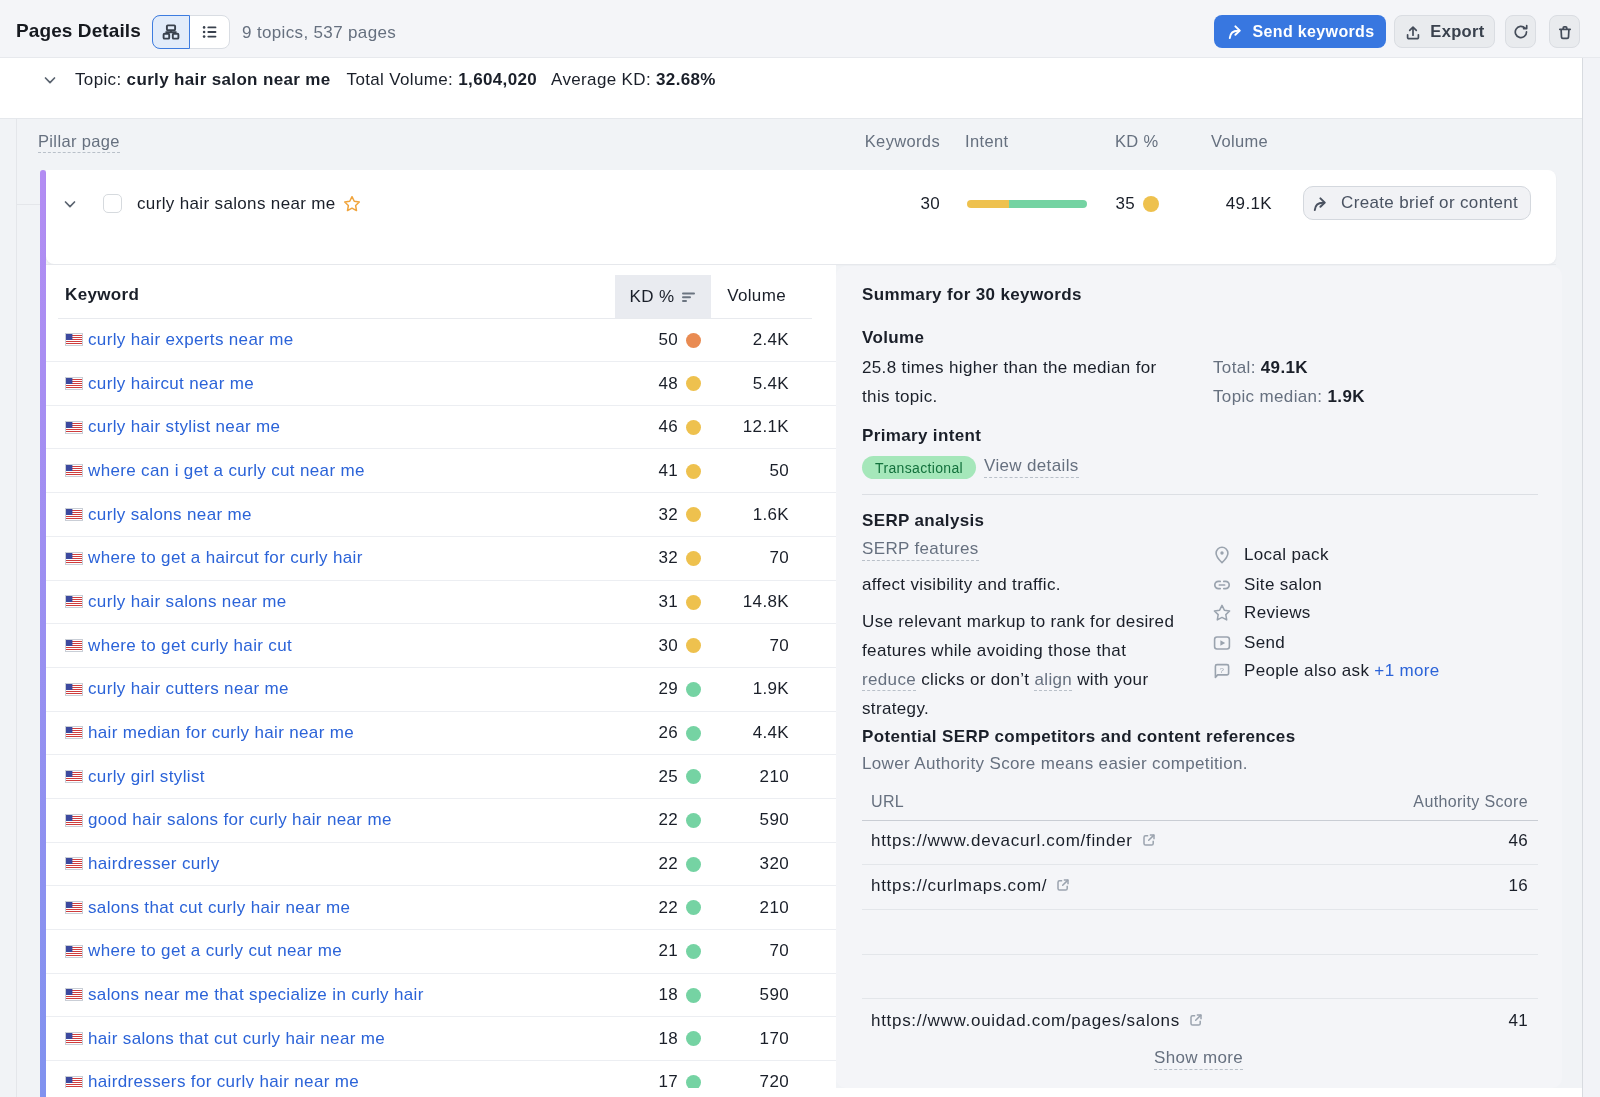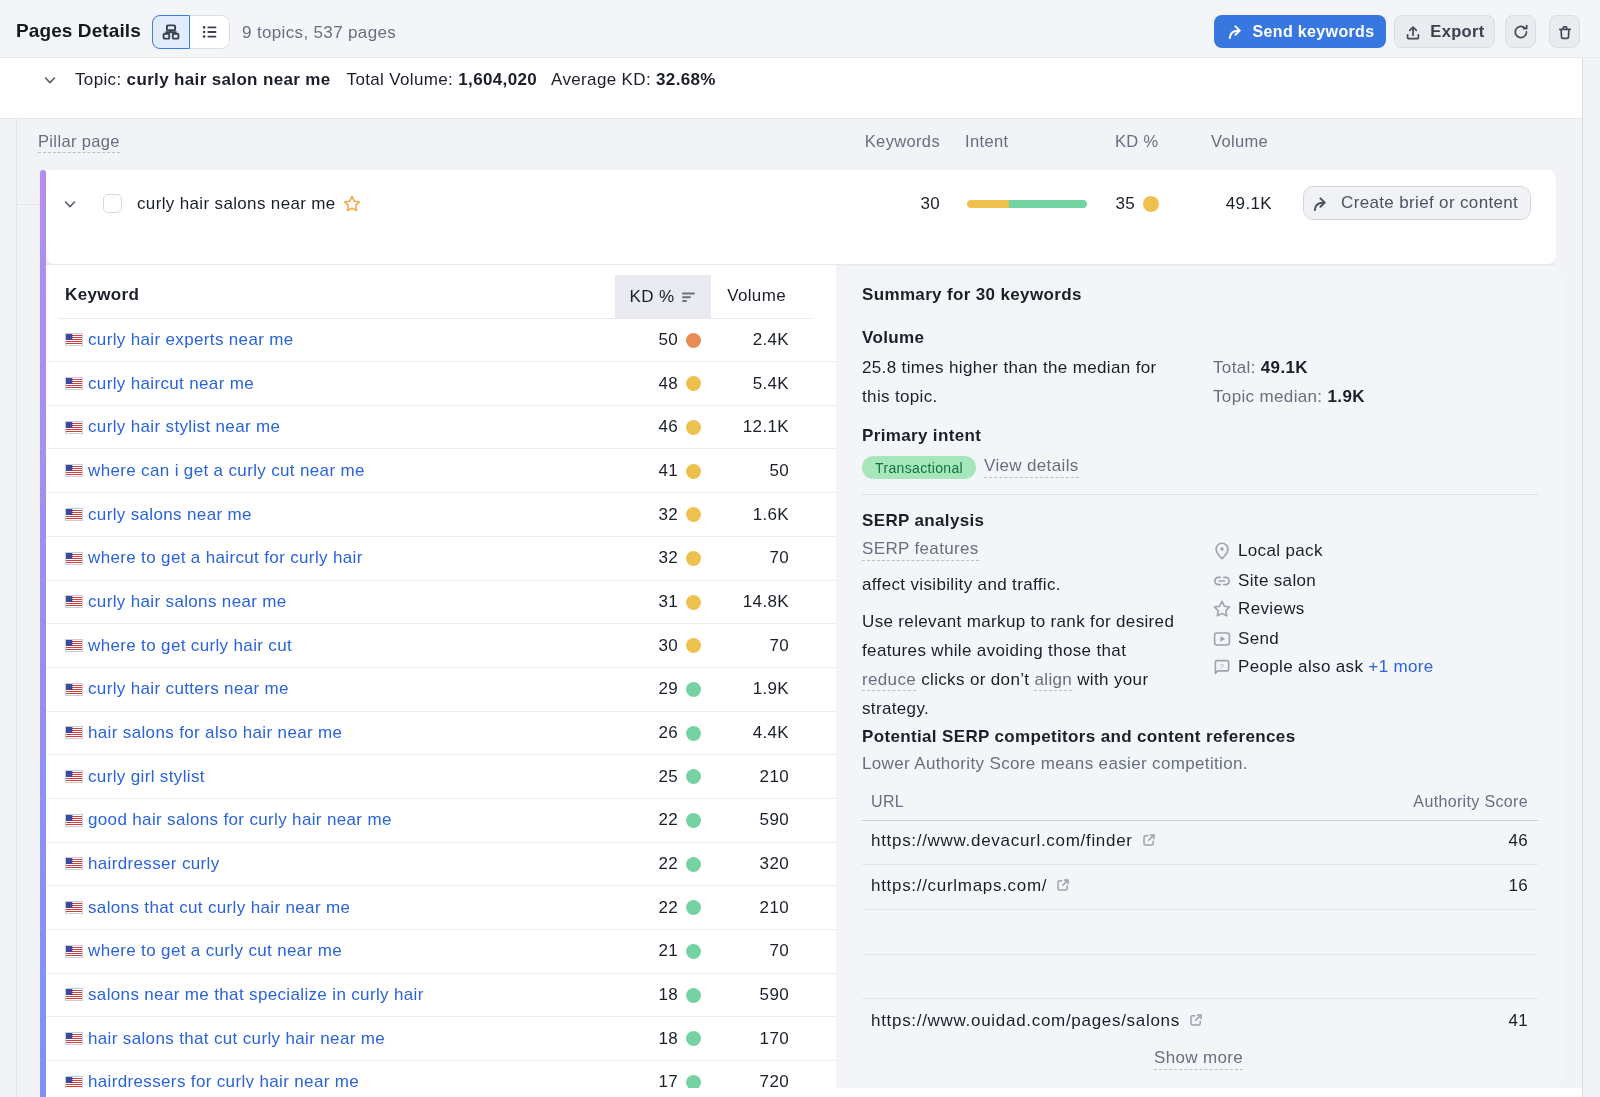--- a/index.html
+++ b/index.html
@@ -54,21 +54,21 @@
 .klink{margin-left:5px;font-size:17px;color:#2b63d8;white-space:nowrap}
 .kkd{position:absolute;left:582px;width:50px;text-align:right;font-size:17px;color:#1a1f29}
 .kdot{position:absolute;left:640px;top:14.3px;width:15px;height:15px;border-radius:50%}
 .kvol{position:absolute;left:683px;width:60px;text-align:right;font-size:17px;color:#1a1f29}
 
 #scard{position:absolute;left:836px;top:147px;width:726px;height:822px;background:#f4f5f8;border-radius:10px;font-size:17px;color:#1a1f29}
 #scard .b{font-weight:bold}
 #scard .g{color:#66707f}
 .du{border-bottom:1px dashed #b9c0c9;padding-bottom:1px}
 #bottomstrip{position:absolute;left:46px;top:969px;width:1536px;height:9px;background:#fff}
-.feat{position:absolute;left:376px;height:29px;display:flex;align-items:center;gap:6px}
+.feat{position:absolute;left:376px;height:29px;display:flex;align-items:flex-end;gap:12px}
 .urow{position:absolute;left:26px;width:676px;height:44.8px;display:flex;align-items:center}
 .uurl{margin-left:9px;letter-spacing:.7px}
 .uscore{position:absolute;right:10px;text-align:right}
 .uline{position:absolute;left:26px;width:676px;height:1px;background:#e3e6ea}
 </style></head>
 <body>
 <div id="page">
   <div id="topbar">
     <div id="title">Pages Details</div>
     <div id="toggle">
@@ -357,21 +357,21 @@
               <rect y="2" width="18" height="1" fill="#cf3d3d"></rect>
               <rect y="4" width="18" height="1" fill="#cf3d3d"></rect>
               <rect y="6" width="18" height="1" fill="#cf3d3d"></rect>
               <rect y="8" width="18" height="1" fill="#cf3d3d"></rect>
               <rect y="10" width="18" height="1" fill="#cf3d3d"></rect>
               <rect y="12" width="18" height="1" fill="#cf3d3d"></rect>
               <rect width="7.4" height="7" fill="#3c499e"></rect>
               <rect x="0.5" y="0.5" width="17" height="12" fill="none" stroke="#c9ced6" stroke-width="1"></rect>
             </svg>
           </span>
-          <span class="klink">hair salons for also hair near me</span>
+          <span class="klink">hair median for curly hair near me</span>
           <span class="kkd">26</span>
           <span class="kdot" style="background:#75d3a3"></span>
           <span class="kvol">4.4K</span>
         </div>
 <div class="krow" style="top:490.2px">
           <span class="kflag">
             <svg width="18" height="13" viewBox="0 0 18 13" style="flex:0 0 auto">
               <rect width="18" height="13" fill="#fff"></rect>
               <rect y="0" width="18" height="1" fill="#cf3d3d"></rect>
               <rect y="2" width="18" height="1" fill="#cf3d3d"></rect>

